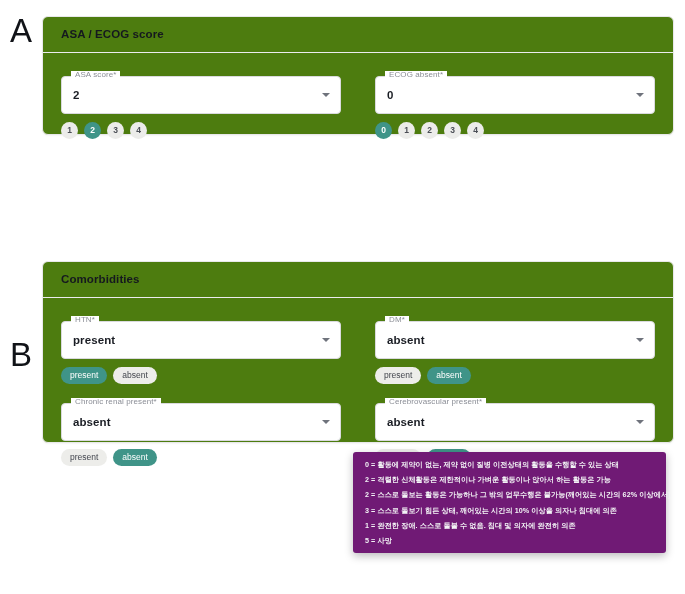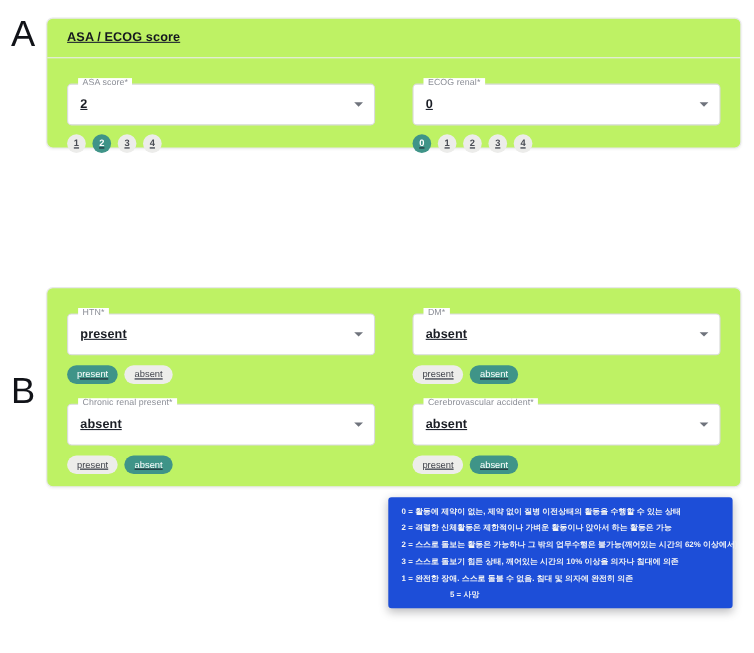--- a/index.html
+++ b/index.html
@@ -21,27 +21,26 @@
     font-family: "Liberation Sans", "DejaVu Sans", sans-serif;
     font-size: 33px;
     font-weight: 400;
     color: #111318;
     line-height: 1;
     letter-spacing: 0px;
   }
 
   
   .card {
-    background: #bef264;
+    background: #4d7c0f;
     border: 1px solid #e8e8ea;
     border-radius: 6px;
     box-shadow: 0 1px 2px rgba(16,18,24,0.045);
     box-sizing: border-box;
     position: relative;
-    text-decoration: underline;
   }
   .card-header {
     border-bottom: 1px solid #ececee;
     padding: 12px 18px 11px 18px;
     box-sizing: border-box;
   }
   .card-title {
     font-size: 11.5px;
     font-weight: 700;
     color: #15181f;
@@ -163,39 +162,38 @@
     white-space: nowrap;
   }
   .word-chip.sel {
     background: #3f9488;
     color: #ffffff;
   }
 
   
   .tooltip {
     position: absolute;
-    background: #1d4ed8;
+    background: #701a75;
     border-radius: 3px;
     padding: 9px 11px 9px 12px;
     box-sizing: border-box;
     box-shadow: 0 3px 9px rgba(10,12,18,0.28);
     z-index: 40;
   }
   .tooltip-line {
     color: #f2f3f5;
     font-size: 7.2px;
     font-weight: 700;
     line-height: 1;
     margin-bottom: 8px;
     white-space: nowrap;
     letter-spacing: 0.05px;
   }
   .tooltip-line:last-child {
     margin-bottom: 0;
-    margin-left: 44px;
   }
 
   
   .clip {
     position: absolute;
     inset: 0;
     overflow: hidden;
   }
 </style>
 </head>
@@ -224,39 +222,42 @@
             <div class="num-chip">1</div>
             <div class="num-chip sel">2</div>
             <div class="num-chip">3</div>
             <div class="num-chip">4</div>
           </div>
         </div>
 
         <div class="form-col">
           <div class="select-outline">
             <span class="select-legend">
-              <span>ECOG renal</span><span class="req">*</span>
+              <span>ECOG absent</span><span class="req">*</span>
             </span>
             <span class="select-value">0</span>
             <span class="select-arrow"></span>
           </div>
           <div class="chip-row">
             <div class="num-chip sel">0</div>
             <div class="num-chip">1</div>
             <div class="num-chip">2</div>
             <div class="num-chip">3</div>
             <div class="num-chip">4</div>
           </div>
         </div>
 
       </div>
     </div>
   </div>
 
   <div class="card" style="left:42px; top:142px; width:632px; height:182px;">
+    <div class="card-header">
+      <div class="card-title">Comorbidities</div>
+    </div>
     <div class="card-body">
       <div class="form-grid">
 
         <div class="form-col">
           <div class="select-outline">
             <span class="select-legend">
               <span>HTN</span><span class="req">*</span>
             </span>
             <span class="select-value">present</span>
             <span class="select-arrow"></span>
@@ -295,21 +296,21 @@
           </div>
           <div class="word-chip-row">
             <div class="word-chip">present</div>
             <div class="word-chip sel">absent</div>
           </div>
         </div>
 
         <div class="form-col">
           <div class="select-outline">
             <span class="select-legend">
-              <span>Cerebrovascular accident</span><span class="req">*</span>
+              <span>Cerebrovascular present</span><span class="req">*</span>
             </span>
             <span class="select-value">absent</span>
             <span class="select-arrow"></span>
           </div>
           <div class="word-chip-row">
             <div class="word-chip">present</div>
             <div class="word-chip sel">absent</div>
           </div>
         </div>
 

